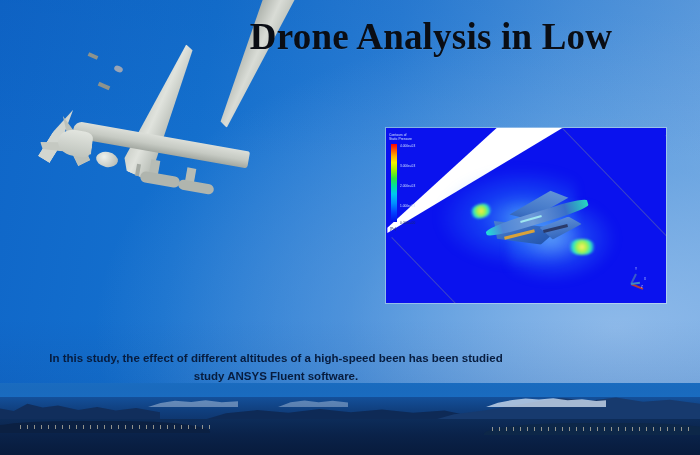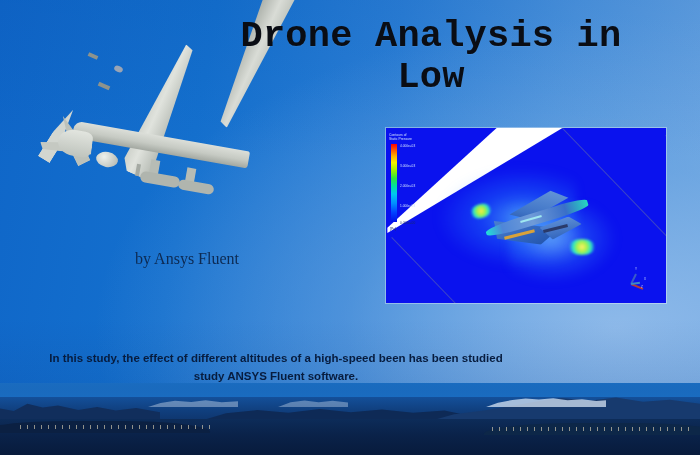--- a/index.html
+++ b/index.html
@@ -163,21 +163,21 @@
     filter: blur(0px);
   }
 
   
   .title {
     position: absolute;
     left: 196px;
     top: 16px;
     width: 470px;
     text-align: center;
-    font-family: Liberation Mono, monospace;
+    font-family: Liberation Serif, serif;
     font-weight: bold;
     font-size: 37px;
     line-height: 1.12;
     color: #0a0d14;
     letter-spacing: 0.2px;
     text-shadow: 0 1px 0 rgba(255,255,255,0.06);
   }
 
   
   .subtitle {
@@ -388,21 +388,20 @@
       <div class="dp mark1 dark"></div>
       <div class="dp mark2 dark"></div>
     </div>
   </div>
 
   <div class="title">
     <div>Drone Analysis in Low</div>
   </div>
 
   <div class="subtitle">
-    <div>by Ansys Fluent</div>
   </div>
 
   <div class="cfd">
     <div class="cfd-plane"></div>
     <div class="cfd-plane2"></div>
     <div class="cfd-white-strip"></div>
     <div class="cfd-line a"></div>
     <div class="cfd-line b"></div>
     <div class="cfd-line c"></div>
 

